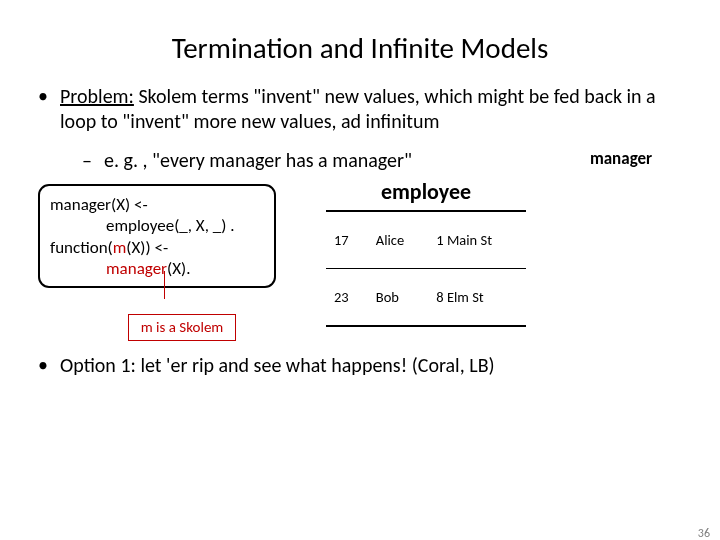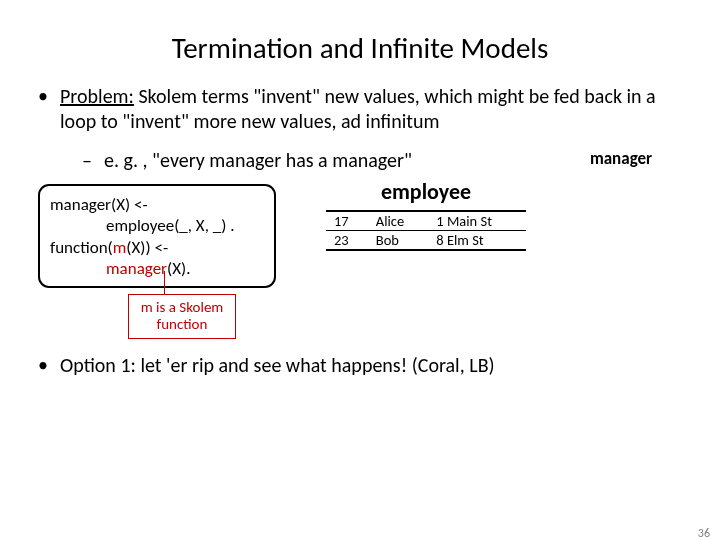--- a/index.html
+++ b/index.html
@@ -63,21 +63,21 @@
     border: 2px solid #000;
     border-radius: 11px;
     padding: 8px 10px;
     font-size: 17px;
     line-height: 1.25;
   }
   .red { color: #c00000; }
   .skolem-label {
     position: absolute;
     left: 92px;
-    top: 116px;
+    top: 136px;
     width: 108px;
     background: #fff;
     border: 1.5px solid #c00000;
     color: #c00000;
     font-size: 15px;
     text-align: center;
     padding: 4px 4px;
     line-height: 1.15;
   }
   .skolem-line {
@@ -101,21 +101,21 @@
     margin-bottom: 5px;
   }
   table.emp {
     width: 100%;
     border-collapse: collapse;
     font-size: 14.5px;
   }
   table.emp td {
     border-top: 1px solid #000;
     border-bottom: 1px solid #000;
-    padding: 0 8px;
+    padding: 19px 8px;
     text-align: left;
   }
   table.emp tr:first-child td { border-top: 2px solid #000; }
   table.emp tr:last-child td { border-bottom: 2px solid #000; }
   .mgr-col {
     position: absolute;
     right: -12px;
     top: -30px;
     width: 150px;
   }
@@ -161,21 +161,20 @@
     <div class="rulebox">
       <div><span>manager(X) &lt;-</span></div>
       <div style="padding-left:56px;"><span>employee(_, X, _) .</span></div>
       <div><span>function(</span><span class="red">m</span><span>(X)) &lt;-</span></div>
       <div style="padding-left:56px;"><span class="red">manager</span><span>(X).</span></div>
     </div>
 
     <div class="skolem-line"></div>
     <div class="skolem-label">
       <div>m is a Skolem</div>
-      <div>function</div>
     </div>
 
     <div class="emp-table">
       <div class="tbl-title">employee</div>
       <table class="emp">
         <tbody>
             <tr>
           <td>17</td>
           <td>Alice</td>
           <td>1 Main St</td>

